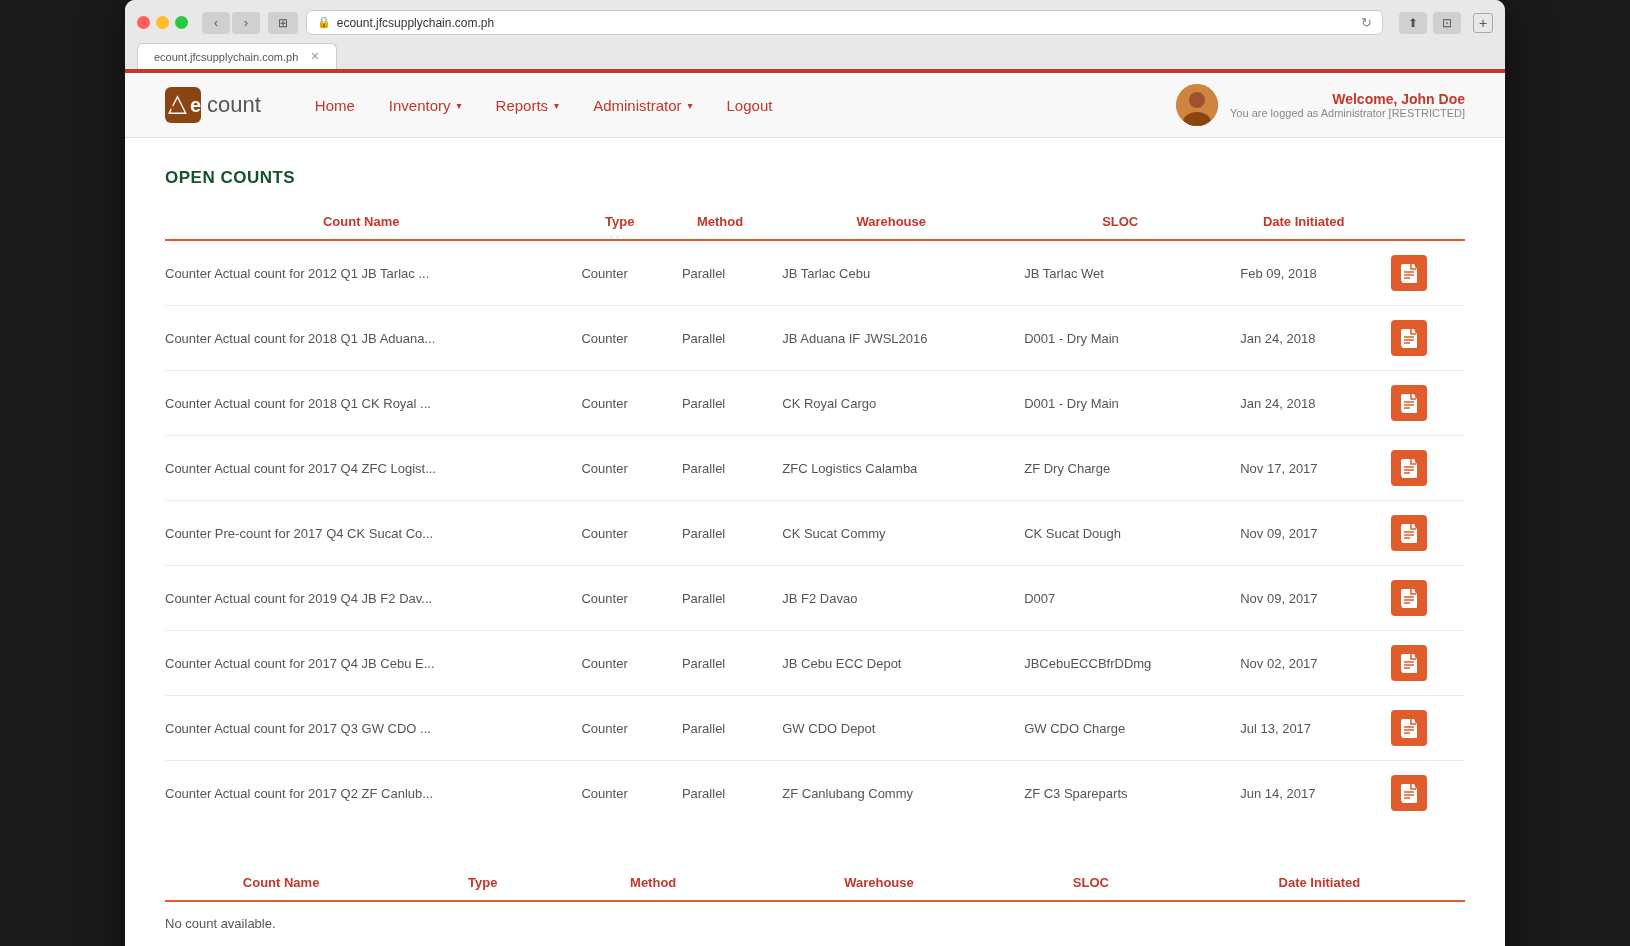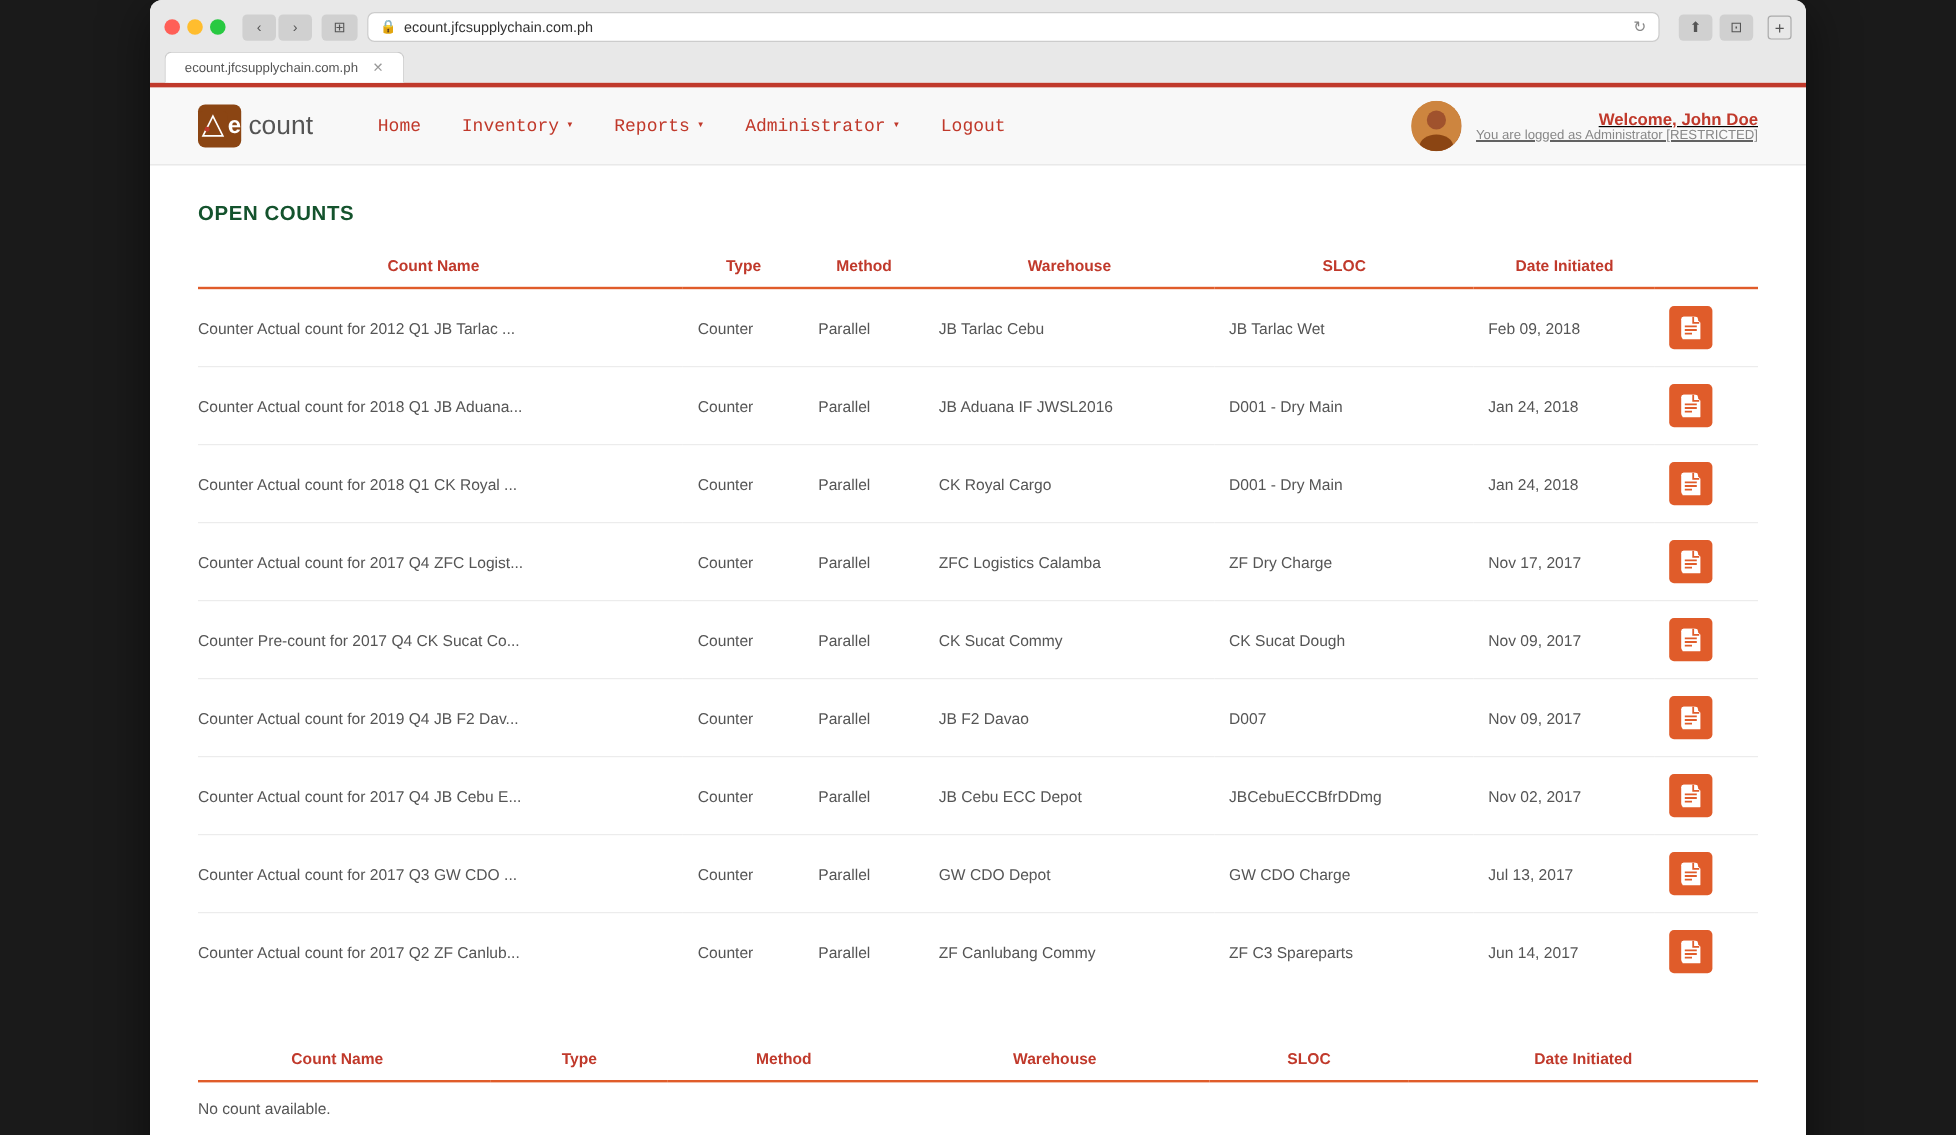--- a/index.html
+++ b/index.html
@@ -137,21 +137,20 @@
       font-weight: bold;
     }
 
     .logo-text { font-size: 22px; color: #555; font-weight: 300; }
 
     .nav-links {
       display: flex;
       align-items: center;
       flex: 1;
       gap: 6px;
-      font-family: Liberation Mono, monospace;
     }
 
     .nav-link {
       color: #c0392b;
       font-size: 15px;
       padding: 8px 14px;
       cursor: pointer;
       text-decoration: none;
       display: flex; align-items: center; gap: 4px;
     }
@@ -176,21 +175,21 @@
       overflow: hidden;
     }
 
     .avatar-inner {
       width: 100%; height: 100%;
       background: linear-gradient(135deg, #cd853f 40%, #a0522d 100%);
       display: flex; align-items: center; justify-content: center;
       color: white; font-size: 18px;
     }
 
-    .welcome-text { text-align: right; text-decoration: underline; }
+    .welcome-text { text-align: right; }
     .welcome-name { color: #c0392b; font-size: 14px; font-weight: 600; }
     .welcome-sub { color: #888; font-size: 11px; }
 
     
     .main-content {
       padding: 30px 40px;
       background: white;
       min-height: 650px;
     }
 

